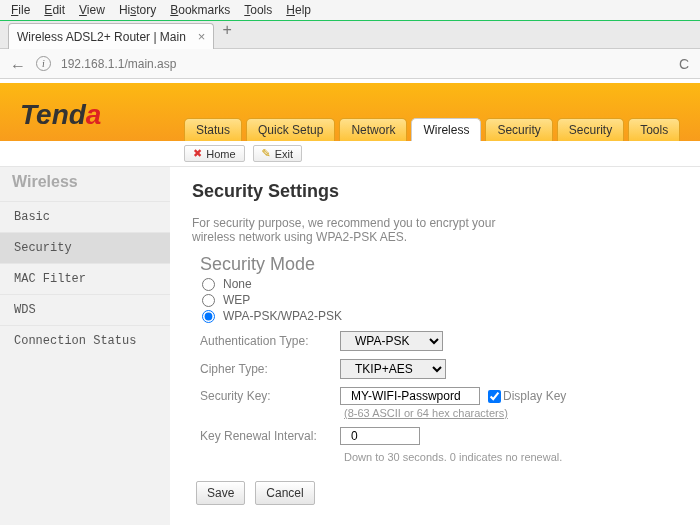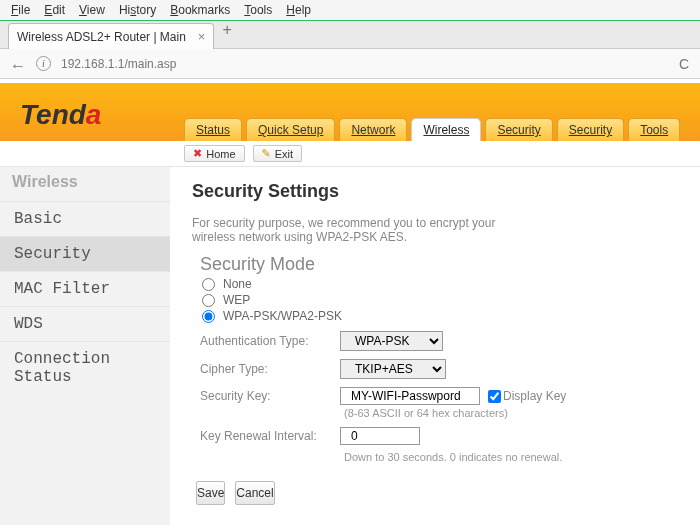--- a/index.html
+++ b/index.html
@@ -12,48 +12,48 @@
   .tab .close { margin-left: 12px; color: #888; font-size: 13px; cursor: pointer; }
   .newtab { margin-left: 8px; color: #777; font-size: 16px; cursor: pointer; }
   .url-bar { display: flex; align-items: center; height: 30px; padding: 0 6px; background: #f9f9f9; border-bottom: 1px solid #d4d4d4; gap: 6px; }
   .url-bar .back { font-size: 16px; color: #777; padding: 0 4px; }
   .url-bar .info { width: 15px; height: 15px; border: 1px solid #999; border-radius: 50%; display: flex; align-items: center; justify-content: center; font-size: 10px; color: #666; font-style: italic; font-family: serif;}
   .url-bar .addr { flex: 1; color: #777; font-size: 12px; padding: 3px 4px; }
   .url-bar .right-icon { color: #777; padding: 0 5px; font-size: 14px; }
   .header { height: 58px; background: linear-gradient(#fdb813, #f89c1c); position: relative; margin-top: 4px;}
   .logo { position: absolute; left: 20px; top: 16px; font-weight: bold; font-style: italic; font-size: 28px; color: #333; font-family: Arial, sans-serif; }
   .logo .apostrophe { color: #d22; }
-  .main-tabs { position: absolute; bottom: 0; left: 184px; display: flex; gap: 4px; text-decoration: underline; }
+  .main-tabs { position: absolute; bottom: 0; left: 184px; display: flex; gap: 4px; }
   .main-tab { background: linear-gradient(#ffe08a, #fec43a); border-radius: 5px 5px 0 0; padding: 4px 11px; font-size: 12px; color: #333; cursor: pointer; border: 1px solid #e0a020; border-bottom:none;}
   .main-tab.active { background: #fff; color: #222; border-color: #ccc; }
   .toolbar-row { display:flex; padding: 4px 0 4px 184px; gap:8px; background:#fff; border-bottom:1px solid #e5e5e5;}
   .tbtn { display:flex; align-items:center; gap:4px; border:1px solid #c7c7c7; background:linear-gradient(#fff,#eee); padding:1px 8px; font-size:11px; cursor:pointer; border-radius:2px;}
   .tbtn .ico-home { color:#d33; font-size:11px;}
   .tbtn .ico-exit { color:#c90; font-size:11px;}
   .content-area { display: flex; height: calc(525px - 14px - 28px - 30px - 58px - 26px - 4px); }
   .sidebar { width: 170px; background: #f2f2f2; padding-top: 4px; }
   .sidebar-title { color: #aaa; font-weight: bold; font-size: 16px; padding: 2px 12px 10px 12px; }
-  .side-item { padding: 8px 14px; font-size: 16px; font-family: "Courier New", monospace; color: #555; cursor: pointer; border-top:1px solid #e6e6e6;}
+  .side-item { padding: 8px 14px; font-size: 12px; font-family: "Courier New", monospace; color: #555; cursor: pointer; border-top:1px solid #e6e6e6;}
   .side-item.active { background: #dcdcdc; }
   .main { flex: 1; padding: 14px 18px 10px 22px; overflow-y: auto; }
   .page-title { font-weight: bold; font-size: 18px; color: #333; margin-bottom: 14px; }
   .hint { color: #888; font-size: 12px; margin-bottom: 10px; max-width:320px;}
   .group-label { color: #888; font-size: 18px; margin: 8px 0 2px 8px;}
   .radio-row { margin: 2px 0 2px 10px; font-size: 12px; color: #666; display:flex; align-items:center; gap:4px;}
   input[type=radio] { margin-right: 4px; }
   .form-row { display: flex; align-items: center; margin: 8px 0 2px 8px; font-size: 12px; color: #888; }
   .form-row .label { width: 140px; }
   .form-row select, .form-row input[type=text] { font-size: 12px; padding: 1px 10px; border: 1px solid #999; }
   .form-row select { min-width: 86px; padding-right:16px;}
   .form-row input[type=text] { width: 140px; }
   .checkbox-inline { margin-left: 8px; display:flex; align-items:center; gap:2px; color:#888;}
-  .subnote { color: #999; font-size: 11px; margin-left: 152px; margin-top:1px;}
+  .subnote { color: #999; font-size: 11px; margin-left: 152px; margin-top:1px;text-decoration:underline;}
   .renew-note { color: #999; font-size: 11px; margin-left: 152px; margin-top:6px;}
   .buttons { margin: 18px 0 0 4px; display:flex; gap:10px;}
-  .buttons button { padding: 4px 0; font-size: 12px; background: linear-gradient(#fff,#e6e6e6); border:1px solid #bcbcbc; border-radius:2px; cursor:pointer; color:#333;}
+  .buttons button { padding: 4px 10px; font-size: 12px; background: linear-gradient(#fff,#e6e6e6); border:1px solid #bcbcbc; border-radius:2px; cursor:pointer; color:#333;}
 </style>
 </head>
 <body>
 
 <div class="browser-menu">
   <span><u>F</u>ile</span>
   <span><u>E</u>dit</span>
   <span><u>V</u>iew</span>
   <span>Hi<u>s</u>tory</span>
   <span><u>B</u>ookmarks</span>

